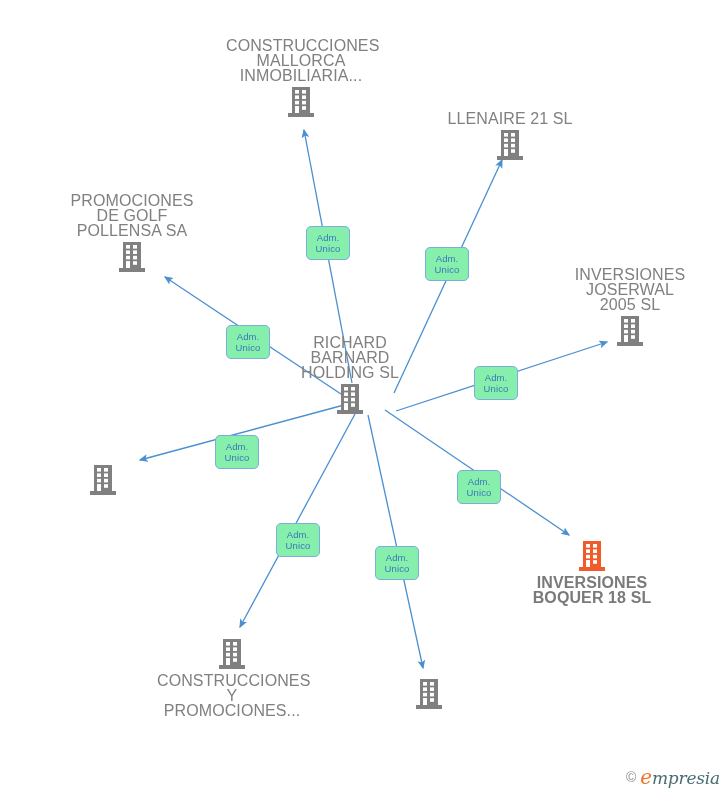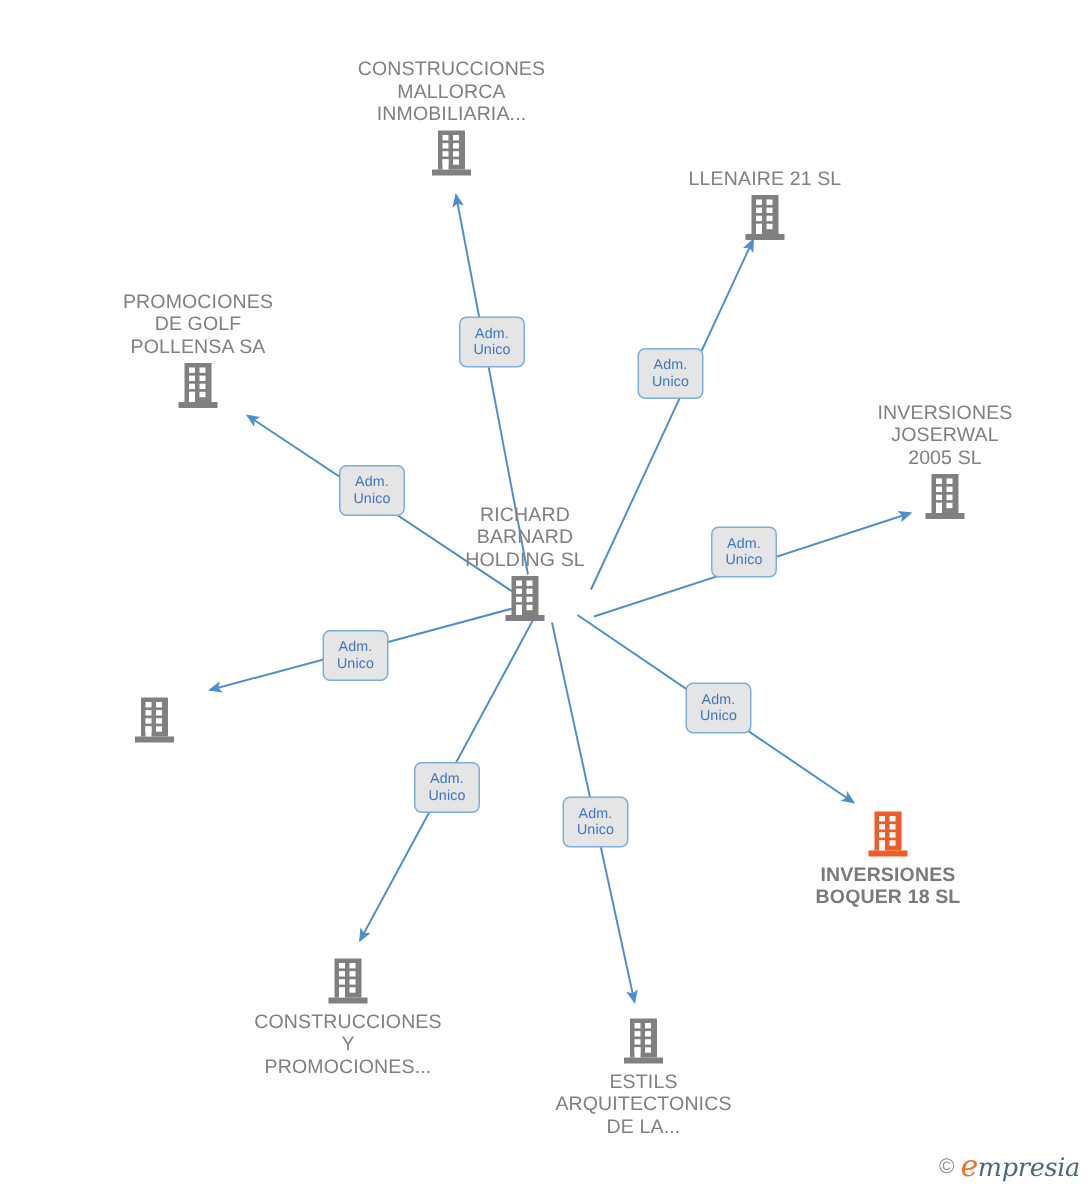--- a/index.html
+++ b/index.html
@@ -32,47 +32,48 @@
     width: 150px;
     margin-left: -75px;
     text-align: center;
   }
   .node-icon {
     display: block;
     margin: 0 auto;
   }
   .node-label {
     display: block;
-    font-size: 13px;
+    font-size: 16px;
     line-height: 15px;
     color: #808080;
     letter-spacing: 0.1px;
     white-space: pre-line;
   }
   .node.focus .node-label {
     font-weight: bold;
     color: #7a7a7a;
   }
   .node.label-above .node-label { margin-bottom: 3px; }
   .node.label-below .node-label { margin-top: 3px; }
 
   .edge-label {
     position: absolute;
     box-sizing: border-box;
     width: 44px;
     height: 34px;
     border: 1px solid #7badde;
     border-radius: 5px;
-    background: #e5e5e5;
+    background: #86efac;
     color: #3b76bd;
     font-size: 9.5px;
     line-height: 11px;
     text-align: center;
     padding-top: 5px;
     letter-spacing: 0.1px;
+    margin-top: 15px;
   }
   .edge-label span { display: block; }
 
   .watermark {
     position: absolute;
     right: 8px;
     bottom: 6px;
     display: flex;
     align-items: center;
     gap: 4px;
@@ -246,23 +247,20 @@
           <rect x="8" y="4" width="4" height="3.6" fill="#ffffff"></rect>
           <rect x="15" y="4" width="4" height="3.6" fill="#ffffff"></rect>
           <rect x="8" y="9.4" width="4" height="3.6" fill="#ffffff"></rect>
           <rect x="15" y="9.4" width="4" height="3.6" fill="#ffffff"></rect>
           <rect x="8" y="14.8" width="4" height="3.6" fill="#ffffff"></rect>
           <rect x="15" y="14.8" width="4" height="3.6" fill="#ffffff"></rect>
           <rect x="8" y="20.200000000000003" width="4" height="3.6" fill="#ffffff"></rect>
           <rect x="15" y="20.200000000000003" width="4" height="3.6" fill="#ffffff"></rect>
           <rect x="8" y="20.2" width="4" height="6.8" fill="#ffffff"></rect>
         </svg>
-        <span class="node-label">ESTILS
-ARQUITECTONICS
-DE LA...</span>
       </div>
       <div class="node label-below focus" style="left: 592px; top: 540px;">
         <svg width="28" height="32" viewBox="0 0 28 32" class="node-icon">
           <rect x="5" y="1" width="18" height="26" fill="#f15b29"></rect>
           <rect x="1" y="27" width="26" height="4" fill="#f15b29"></rect>
           <rect x="8" y="4" width="4" height="3.6" fill="#ffffff"></rect>
           <rect x="15" y="4" width="4" height="3.6" fill="#ffffff"></rect>
           <rect x="8" y="9.4" width="4" height="3.6" fill="#ffffff"></rect>
           <rect x="15" y="9.4" width="4" height="3.6" fill="#ffffff"></rect>
           <rect x="8" y="14.8" width="4" height="3.6" fill="#ffffff"></rect>

